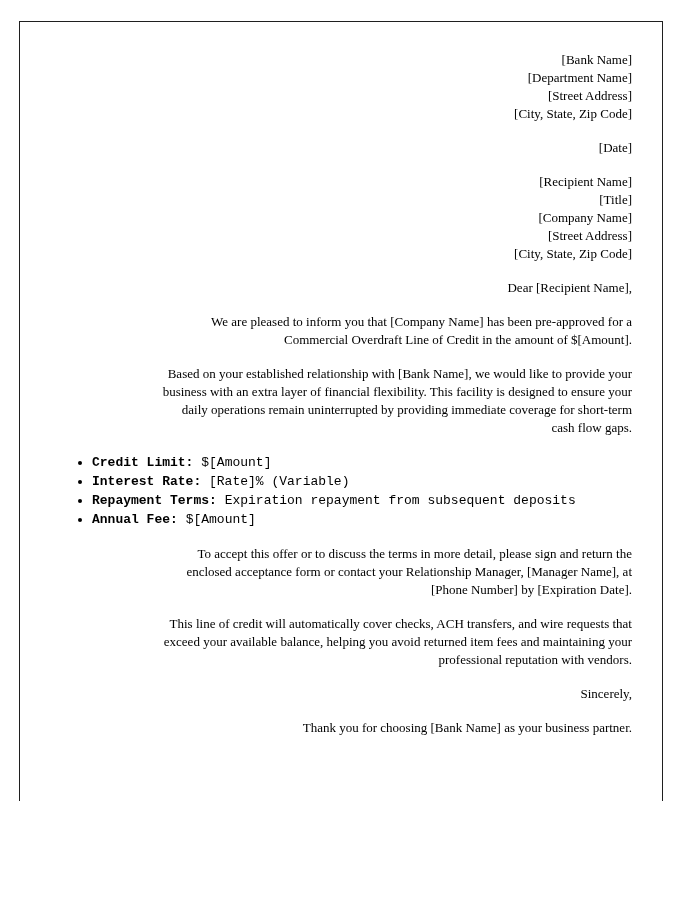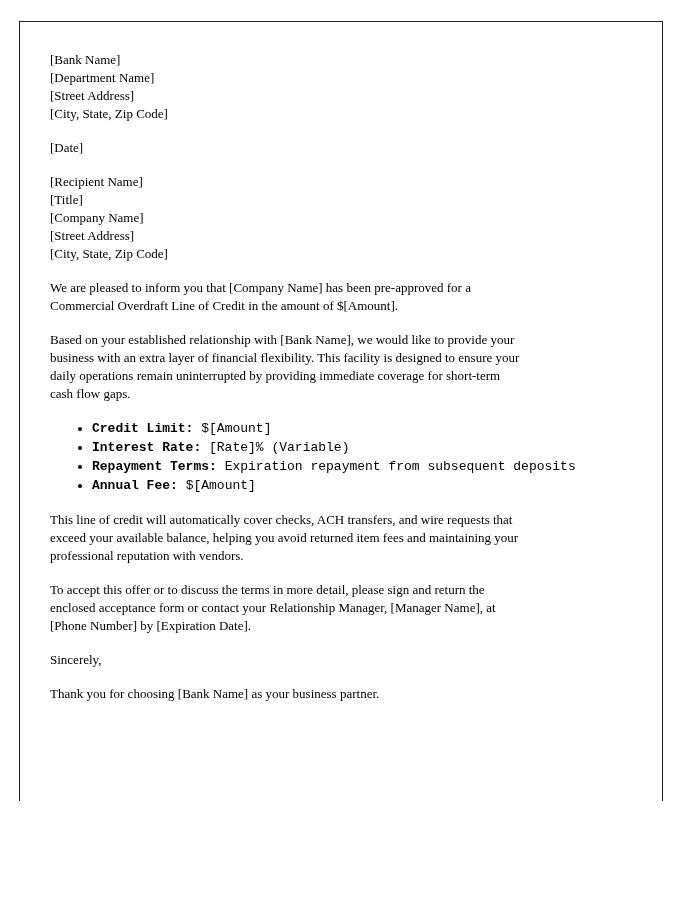--- a/index.html
+++ b/index.html
@@ -26,20 +26,21 @@
     border: 1px solid #1f1f1f;
     border-bottom: none;
     padding: 29px 30px 0 30px;
     overflow: hidden;
     background: #ffffff;
   }
   .block {
     margin: 0 0 16px 0;
     line-height: 18px;
     white-space: pre-line;
+    text-align: right;
   }
   .bold {
     font-weight: bold;
   }
   ul.bullets {
     margin: 0 0 16px 0;
     padding: 0 0 0 42px;
     list-style-type: disc;
   }
   ul.bullets li {
@@ -59,42 +60,43 @@
 
   <div class="block">[Date]</div>
 
   <div class="block">[Recipient Name]
 [Title]
 [Company Name]
 [Street Address]
 [City, State, Zip Code]</div>
 
 
+  <div class="block">Dear [Recipient Name],</div>
 
   <div class="block">We are pleased to inform you that [Company Name] has been pre-approved for a
 Commercial Overdraft Line of Credit in the amount of $[Amount].</div>
 
   <div class="block">Based on your established relationship with [Bank Name], we would like to provide your
 business with an extra layer of financial flexibility. This facility is designed to ensure your
 daily operations remain uninterrupted by providing immediate coverage for short-term
 cash flow gaps.</div>
 
 
   <ul class="bullets">
     <li><span class="bold">Credit Limit:</span><span> $[Amount]</span></li>
     <li><span class="bold">Interest Rate:</span><span> [Rate]% (Variable)</span></li>
     <li><span class="bold">Repayment Terms:</span><span> Expiration repayment from subsequent deposits</span></li>
     <li><span class="bold">Annual Fee:</span><span> $[Amount]</span></li>
   </ul>
 
+  <div class="block">To accept this offer or to discuss the terms in more detail, please sign and return the
+enclosed acceptance form or contact your Relationship Manager, [Manager Name], at
+[Phone Number] by [Expiration Date].</div>
+
   <div class="block">This line of credit will automatically cover checks, ACH transfers, and wire requests that
 exceed your available balance, helping you avoid returned item fees and maintaining your
 professional reputation with vendors.</div>
-
-  <div class="block">To accept this offer or to discuss the terms in more detail, please sign and return the
-enclosed acceptance form or contact your Relationship Manager, [Manager Name], at
-[Phone Number] by [Expiration Date].</div>
 
   <div class="block">Sincerely,</div>
 
   <div class="block">Thank you for choosing [Bank Name] as your business partner.</div>
 
 </div>
 
 </body></html>

